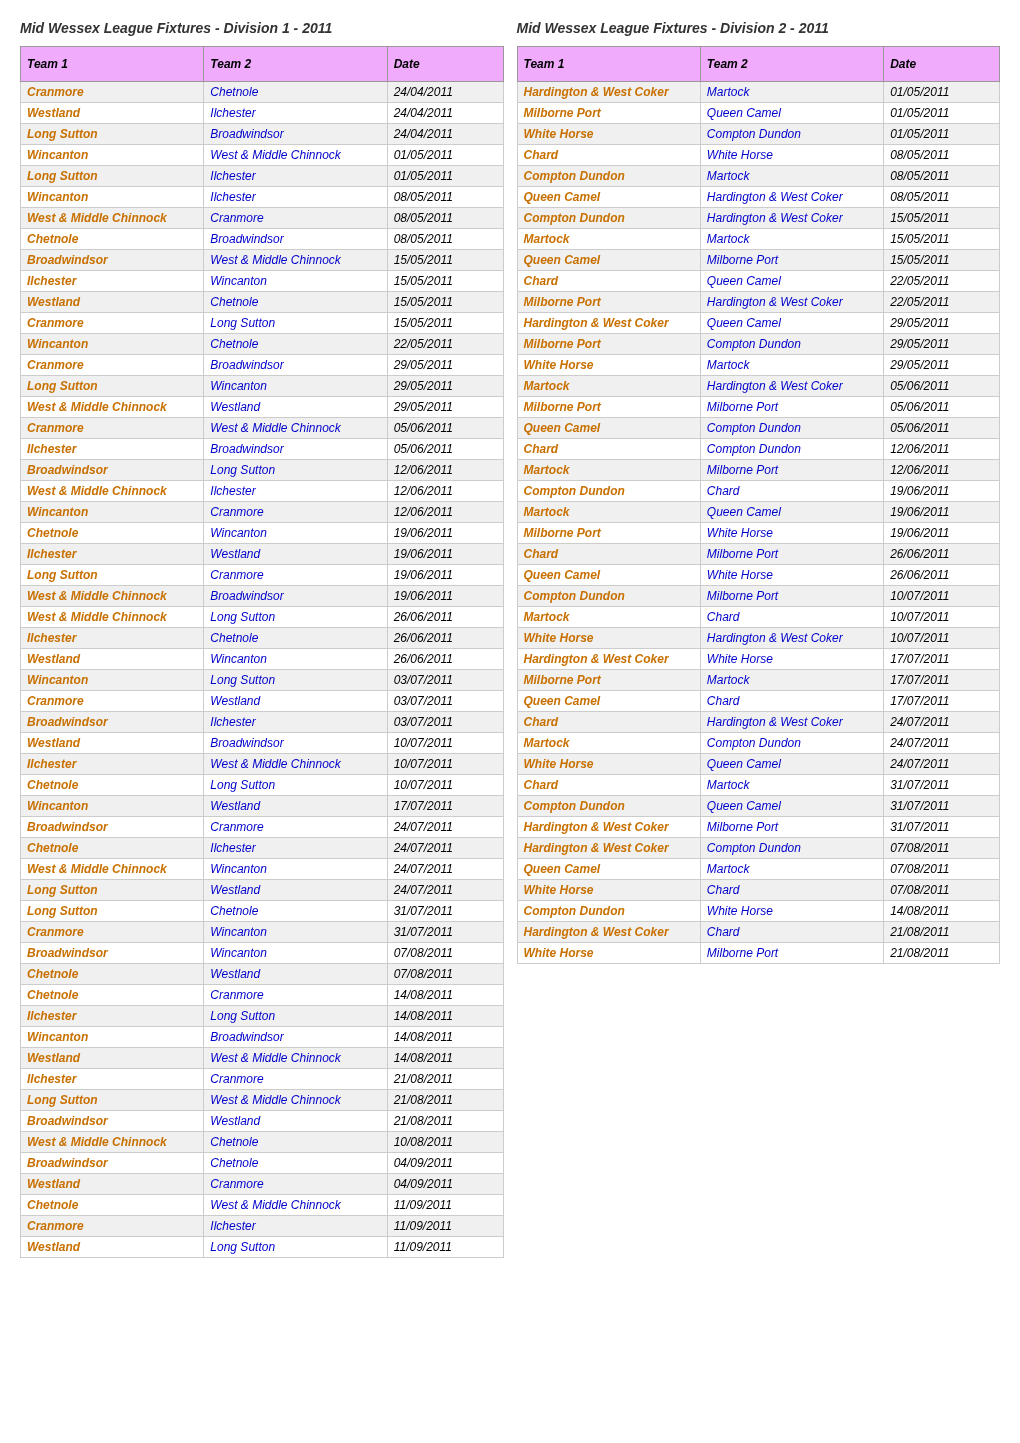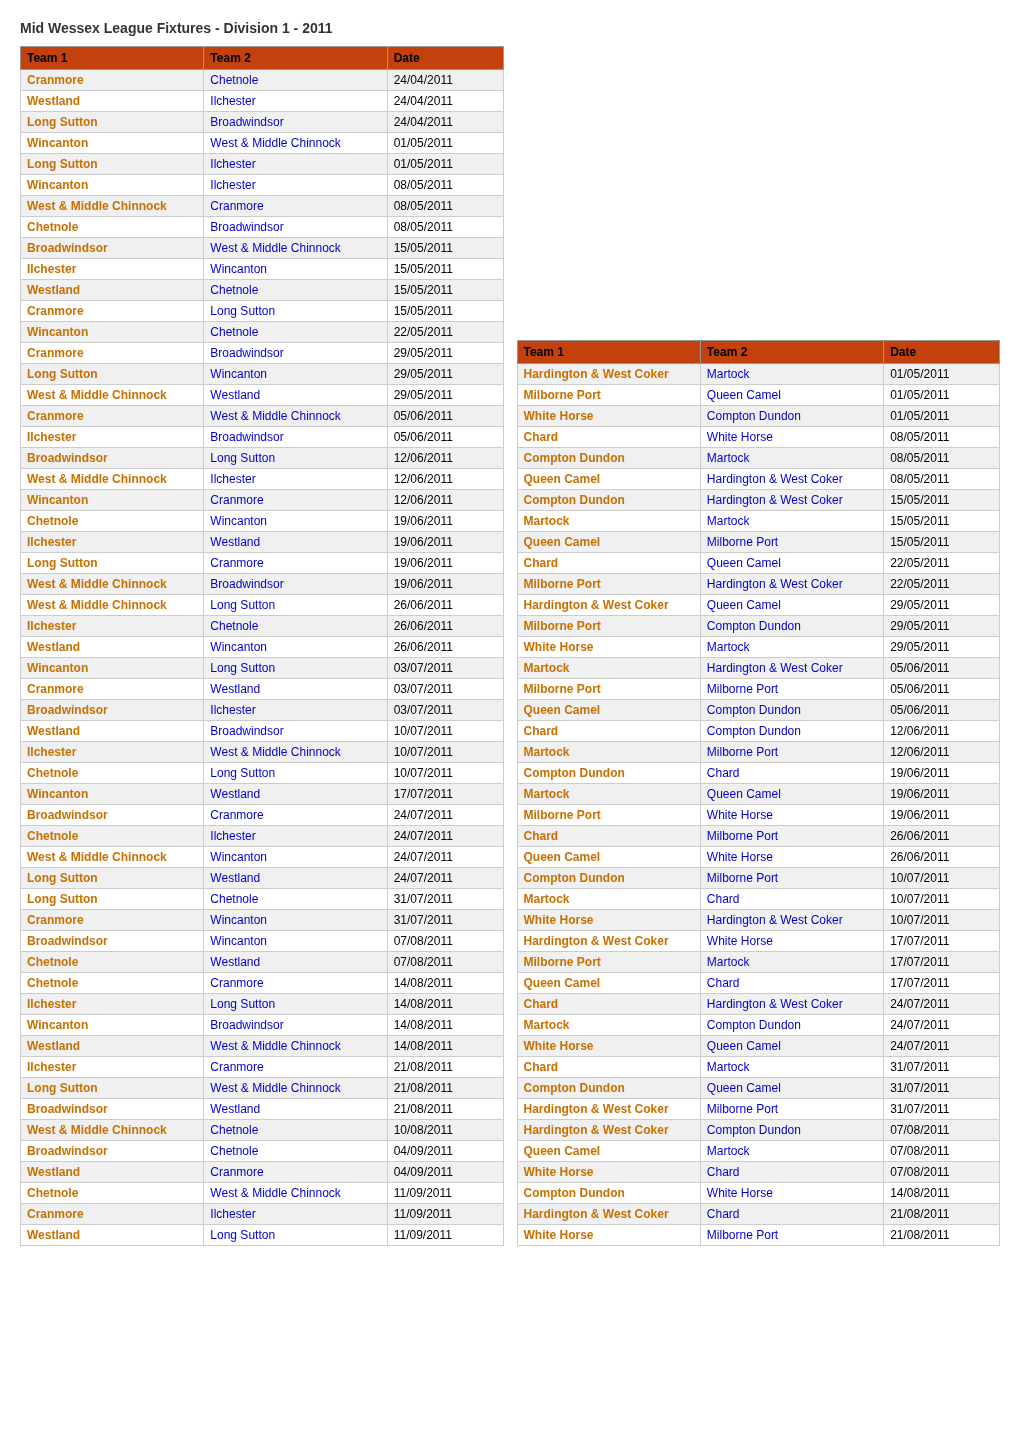--- a/index.html
+++ b/index.html
@@ -6,39 +6,40 @@
     body {
       font-family: Arial, sans-serif;
       font-size: 12px;
       background: #fff;
       padding: 20px;
       width: 1020px;
     }
     .page-container {
       display: flex;
       gap: 13px;
-      align-items: flex-end;
+      align-items: flex-start;
+      font-style: italic;
     }
     .division {
       flex: 1;
     }
     .division-title {
       font-size: 14px;
       font-weight: bold;
       margin-bottom: 10px;
       color: #333;
     }
     table {
       width: 100%;
       border-collapse: collapse;
     }
     thead tr th {
-      background: #c2410c;
+      background: #f0abfc;
       border: 1px solid #999;
-      padding: 4px 6px;
+      padding: 10px 6px;
       text-align: left;
       font-weight: bold;
       color: #000;
     }
     tbody tr td {
       border: 1px solid #ccc;
       padding: 3px 6px;
     }
     
     tbody tr:nth-child(odd) td {
@@ -359,20 +360,21 @@
           <tr>
     <td class="team1">Westland</td>
     <td class="team2">Long Sutton</td>
     <td class="date">11/09/2011</td>
   </tr>
         </tbody>
     </table>
   </div>
 
   <div class="division">
+    <div class="division-title">Mid Wessex League Fixtures  -  Division 2  -  2011</div>
     <table>
       <thead>
         <tr>
           <th class="col-team1">Team 1</th>
           <th class="col-team2">Team 2</th>
           <th class="col-date">Date</th>
         </tr>
       </thead>
       <tbody id="div2-body">
       <tr>

